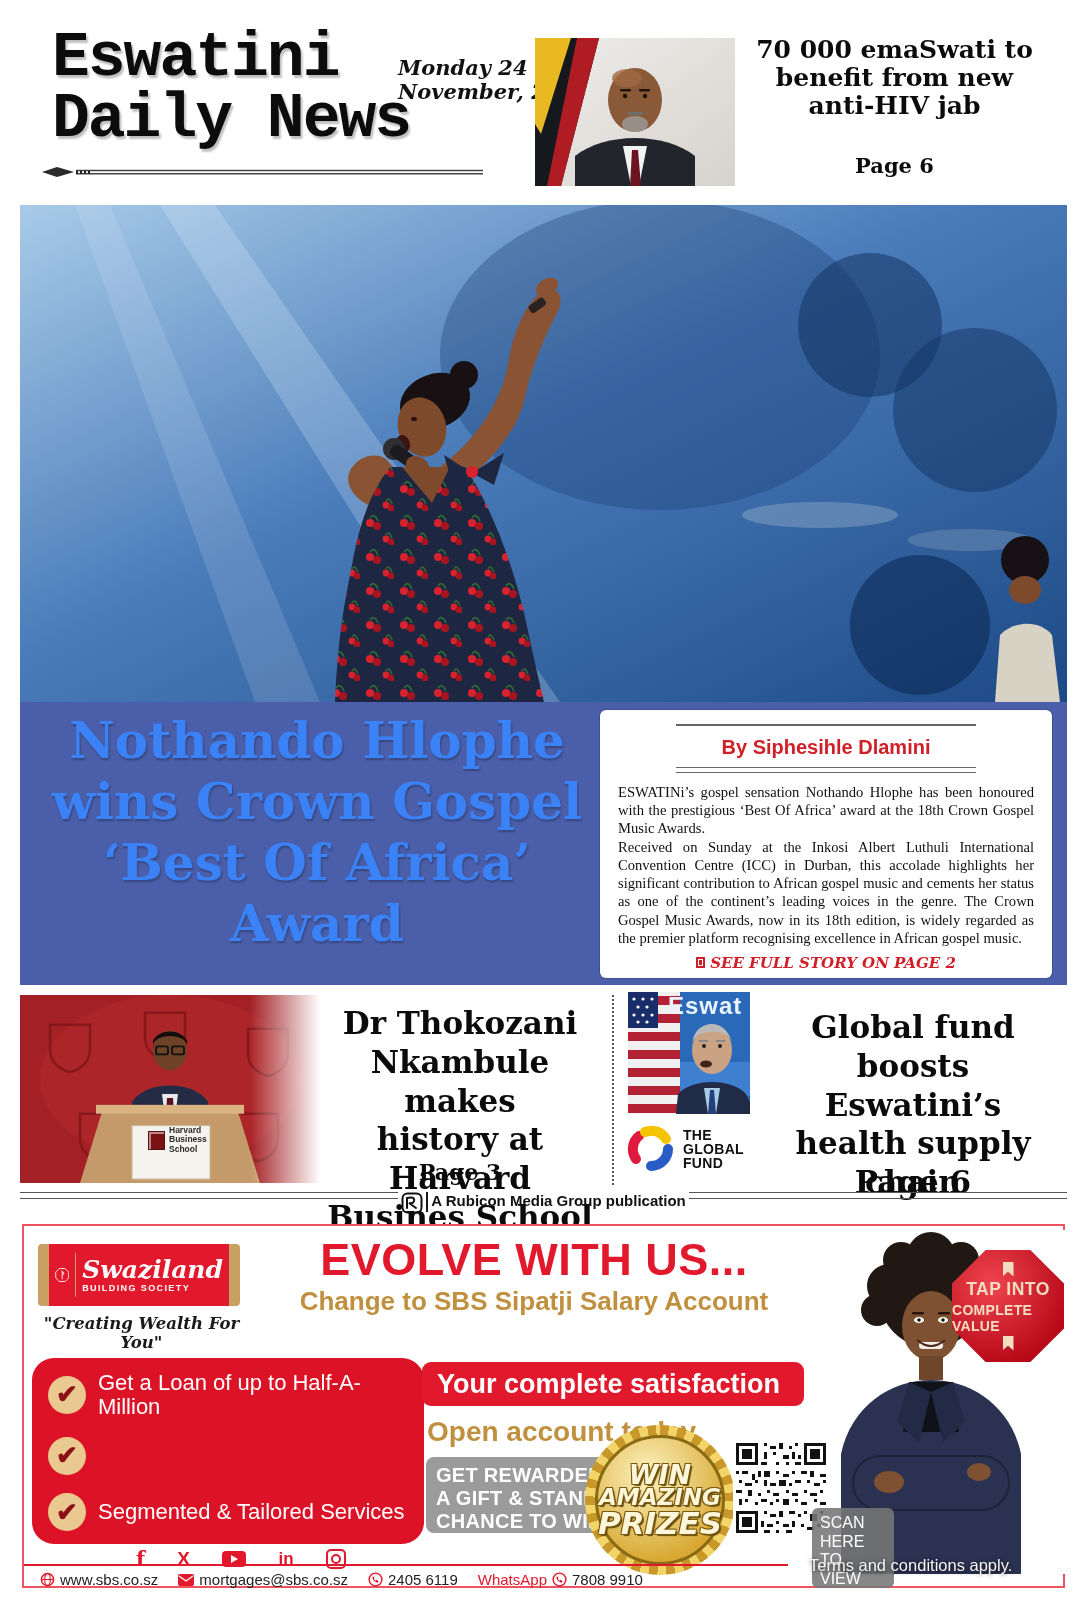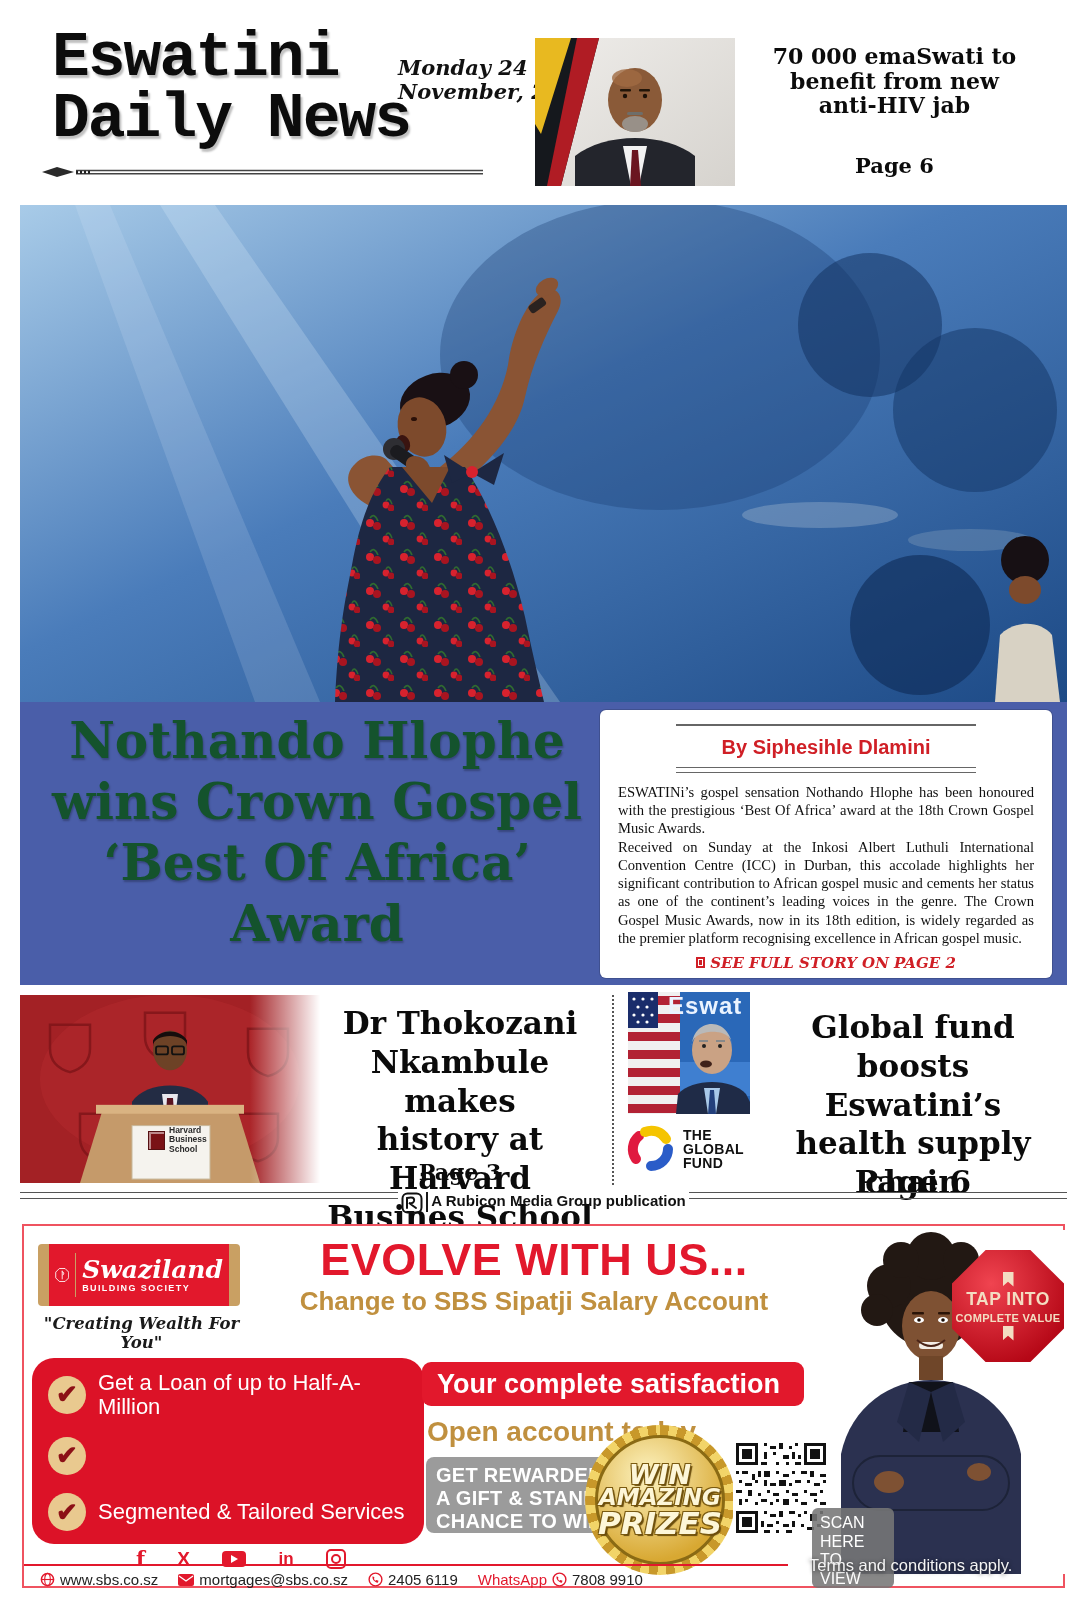--- a/index.html
+++ b/index.html
@@ -9,31 +9,31 @@
   .pre{white-space:pre-line;}
 
   
   .mast-title{left:52px;top:28px;font-family:Liberation Mono, monospace;font-weight:bold;
     font-size:63px;line-height:.97;letter-spacing:-2px;color:#0c0c0c;
     text-shadow:2px 3px 2px rgba(0,0,0,.25);}
   .mast-date{left:398px;top:56px;font-family:"DejaVu Serif",serif;font-style:italic;
     font-weight:bold;font-size:21px;line-height:1.15;color:#111;}
   .mast-rule{left:40px;top:164px;}
   .teaser-photo{left:535px;top:38px;width:200px;height:148px;overflow:hidden;background:#ddd;}
-  .teaser-head{left:722px;top:44px;width:345px;text-align:center;font-family:"DejaVu Serif",serif;
-    font-weight:bold;font-size:22px;line-height:1.12;color:#0b0b0b;}
+  .teaser-head{left:722px;top:36px;width:345px;text-align:center;font-family:"DejaVu Serif",serif;
+    font-weight:bold;font-size:25px;line-height:1.12;color:#0b0b0b;}
   .teaser-page{margin-top:4px;font-size:21px;}
 
   
   .lead-photo{left:20px;top:205px;width:1047px;height:497px;overflow:hidden;background:#2e5f9e;}
   .lead-kicker{left:755px;top:240px;width:305px;text-align:center;font-family:"DejaVu Serif",serif;
     font-weight:bold;font-size:26px;line-height:1.35;letter-spacing:1px;color:#c41722;
     text-shadow:-1px -1px 0 #fff,1px -1px 0 #fff,-1px 1px 0 #fff,1px 1px 0 #fff,2px 2px 2px rgba(0,0,0,.35);}
   .lead-banner{left:20px;top:702px;width:1047px;height:283px;background:#4a5ea9;}
-  .lead-head{left:28px;top:710px;width:578px;text-align:center;color:#14532d;
+  .lead-head{left:28px;top:710px;width:578px;text-align:center;color:#3b82f6;
     font-family:"DejaVu Serif",serif;font-weight:bold;font-size:50px;line-height:1.22;
     text-shadow:1px 2px 2px rgba(0,0,0,.25);}
   .article-box{left:600px;top:710px;width:452px;height:268px;background:#fff;border-radius:6px;
     padding:8px 18px;box-sizing:border-box;box-shadow:0 0 0 1px rgba(0,0,0,.15);}
   .rule1{width:72%;margin:6px auto 0;border-top:2px solid #666;height:0;}
   .byline{text-align:center;color:#d01f26;font-weight:bold;font-size:20px;margin:10px 0 8px;}
   .rule2{width:72%;margin:0 auto 10px;height:4px;border-top:1.5px solid #666;border-bottom:1.5px solid #666;}
   .article-body{font-family:"Liberation Serif",serif;font-size:14.6px;line-height:1.25;
     text-align:justify;color:#101010;}
   .article-body p{margin:0;}
@@ -108,21 +108,21 @@
     border-radius:6px;color:#fff;font-weight:normal;font-size:16px;line-height:1.16;
     padding:6px 8px;box-sizing:border-box;z-index:4;margin-top:48px;}
   .ad-photo{position:absolute;left:773px;top:4px;width:268px;height:344px;overflow:hidden;background:#fff;}
   .tap{position:absolute;left:928px;top:24px;width:112px;height:112px;z-index:5;
     clip-path:polygon(30% 0,70% 0,100% 30%,100% 70%,70% 100%,30% 100%,0 70%,0 30%);
     background:radial-gradient(circle at 35% 30%,#f04450,#b50716 78%);
     display:flex;flex-direction:column;align-items:center;justify-content:center;gap:2px;}
   .ribbon{width:11px;height:15px;background:#f3ddc2;
     clip-path:polygon(0 0,100% 0,100% 100%,50% 68%,0 100%);}
   .tap-1{color:#f3ddc2;font-weight:bold;font-size:17.5px;letter-spacing:.5px;}
-  .tap-2{color:#f3ddc2;font-weight:bold;font-size:11px;letter-spacing:.3px;}
+  .tap-2{color:#f3ddc2;font-weight:bold;font-size:14px;letter-spacing:.3px;}
   .terms{position:absolute;left:785px;top:330px;width:252px;color:#f4f4f4;font-size:16.5px;
     text-shadow:0 1px 4px rgba(0,0,0,.7);z-index:6;}
   .social-row{position:absolute;left:112px;top:320px;width:210px;display:flex;
     justify-content:space-between;align-items:center;}
   .soc{color:#e2182c;font-weight:bold;}
   .soc-f{font-family:"DejaVu Serif",serif;font-size:21px;}
   .soc-x{font-size:19px;}
   .soc-yt{width:24px;height:16px;background:#e2182c;border-radius:4px;position:relative;}
   .soc-yt::after{content:"";position:absolute;left:9px;top:4px;border-left:7px solid #fff;
     border-top:4px solid transparent;border-bottom:4px solid transparent;}

